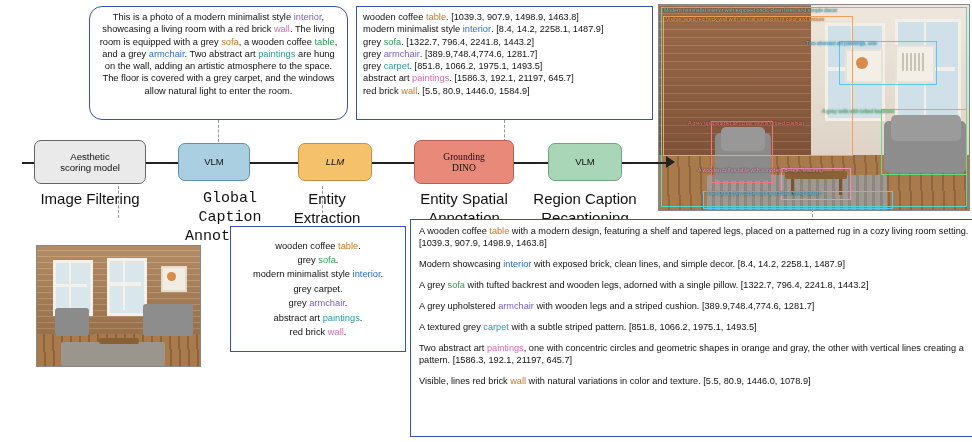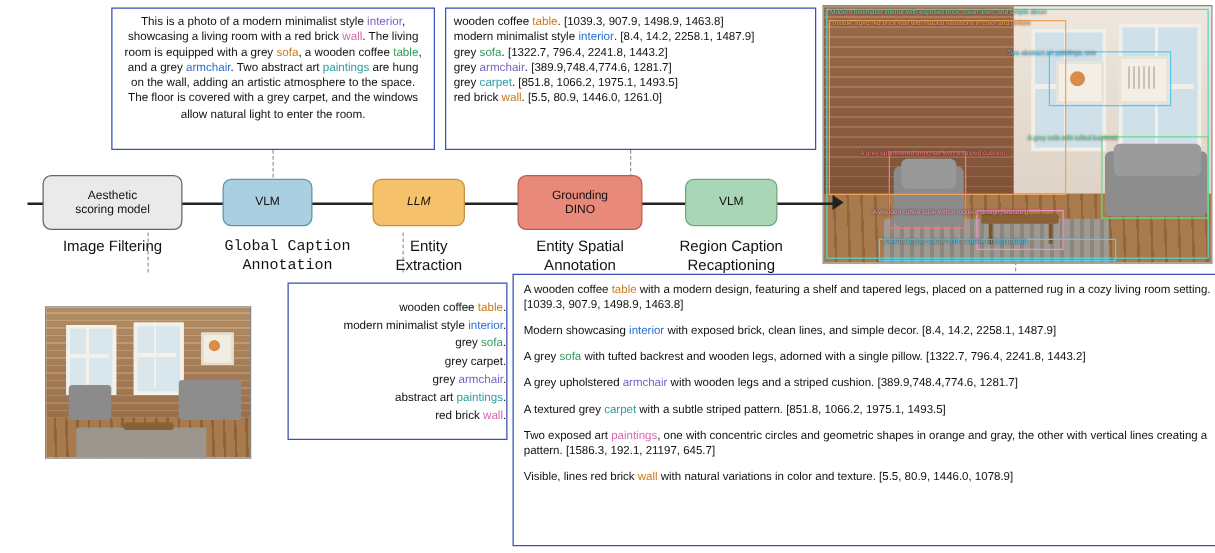--- a/index.html
+++ b/index.html
@@ -10,51 +10,52 @@
   .center{text-align:center;}
   .ent{color:#c77a1c;}
   .blue{color:#2b6fd4;}
   .purple{color:#7b5fc6;}
   .teal{color:#2f9aa0;}
   .green{color:#2e9e57;}
   .pink{color:#d46bb0;}
 
   
   .pipe-box{box-sizing:border-box;border:1px solid #555;border-radius:7px;display:flex;align-items:center;justify-content:center;text-align:center;font-size:9.6px;line-height:1.2;color:#111;}
-  .pipe-label{position:absolute;font-size:12px;text-align:center;color:#111;line-height:1.25;}
+  .pipe-label{position:absolute;font-size:15px;text-align:center;color:#111;line-height:1.25;}
   .arrow-line{position:absolute;height:1.5px;background:#222;}
   .dash{position:absolute;border-left:1px dashed #999;}
 
   
   .room{position:absolute;overflow:hidden;border:1px solid #888;}
 
   .anno{position:absolute;font-size:5.2px;line-height:1.1;padding:0 1px;white-space:nowrap;}
   .bbx{position:absolute;box-sizing:border-box;}
 
   .para{margin:0 0 9px 0;}
   .right-list{font-size:9.2px;line-height:1.3;color:#111;padding:6px 8px;box-sizing:border-box;}
   .coords{font-size:9.2px;}
 
   .mini-list{font-size:9.3px;line-height:1.55;text-align:center;color:#111;}
 </style>
 </head>
 <body>
 
-<div class="abs box caption-box center" style="left:89px;top:6px;width:259px;height:114px;">
+<div class="abs box caption-box center" style="left:89px;top:6px;width:259px;height:114px;border-radius:13px;">
   <span id="global-caption-text"><span class="">This is a photo of a modern minimalist style </span><span class="purple">interior</span><span class="">, showcasing a living room with a red brick </span><span class="pink">wall</span><span class="">. The living room is equipped with a grey </span><span class="ent">sofa</span><span class="">, a wooden coffee </span><span class="green">table</span><span class="">, and a grey </span><span class="blue">armchair</span><span class="">. Two abstract art </span><span class="teal">paintings</span><span class=""> are hung on the wall, adding an artistic atmosphere to the space. The floor is covered with a grey </span><span class="">carpet</span><span class="">, and the windows allow natural light to enter the room.</span></span>
 </div>
 
 <div class="abs box caption-box" style="left:356px;top:6px;width:297px;height:114px;">
   <div id="entity-boxes-list">
       <div><span>wooden coffee </span><span class="ent">table</span><span class="coords">. [1039.3, 907.9, 1498.9, 1463.8]</span></div>
       <div><span>modern minimalist style </span><span class="blue">interior</span><span class="coords">. [8.4, 14.2, 2258.1, 1487.9]</span></div>
       <div><span>grey </span><span class="green">sofa</span><span class="coords">. [1322.7, 796.4, 2241.8, 1443.2]</span></div>
       <div><span>grey </span><span class="purple">armchair</span><span class="coords">. [389.9,748.4,774.6, 1281.7]</span></div>
       <div><span>grey </span><span class="teal">carpet</span><span class="coords">. [851.8, 1066.2, 1975.1, 1493.5]</span></div>
-      <div><span>red brick </span><span class="ent">wall</span><span class="coords">. [5.5, 80.9, 1446.0, 1261.0]</span></div>
+      <div><span>abstract art </span><span class="pink">paintings</span><span class="coords">. [1586.3, 192.1, 21197, 645.7]</span></div>
+      <div><span>red brick </span><span class="ent">wall</span><span class="coords">. [5.5, 80.9, 1446.0, 1584.9]</span></div>
     </div>
 </div>
 
 <div class="room" style="left:658px;top:4px;width:310px;height:205px;">
   <div style="position:absolute;inset:0;background:#9c7b52;"></div>
 
   <div style="position:absolute;left:0;top:0;width:152px;height:160px;background:repeating-linear-gradient(0deg,#a2apx,#a26b4a 0 7px,#8f5c3e 7px 8px),#a26b4a;"></div>
   <div style="position:absolute;left:0;top:0;width:152px;height:160px;background:
       repeating-linear-gradient(0deg, rgba(0,0,0,.12) 0 7px, rgba(255,255,255,.05) 7px 8px),
       linear-gradient(#b07a55,#8e5c3f);"></div>
@@ -125,23 +126,23 @@
     </div>
     <div class="pipe-label" style="left: 8px; top: 190px; width: 164px; white-space: pre-line;">Image Filtering</div>
     <div class="pipe-box abs" style="left: 178px; top: 143px; width: 72px; height: 38px; background: rgb(169, 207, 224); border-color: rgb(95, 147, 171);">
       <div style="white-space: pre-line;">VLM</div>
     </div>
     <div class="pipe-label" style="left: 168px; top: 190px; width: 124px; white-space: pre-line; font-family: Liberation Mono, monospace;">Global Caption
 Annotation</div>
     <div class="pipe-box abs" style="left: 298px; top: 143px; width: 74px; height: 38px; background: rgb(245, 194, 107); border-color: rgb(196, 145, 66);">
       <div style="white-space: pre-line; font-style: italic;">LLM</div>
     </div>
-    <div class="pipe-label" style="left: 280px; top: 190px; width: 126px; white-space: pre-line;">Entity
+    <div class="pipe-label" style="left: 264px; top: 190px; width: 126px; white-space: pre-line;">Entity
 Extraction</div>
-    <div class="pipe-box abs" style="left: 414px; top: 140px; width: 100px; height: 44px; background: rgb(233, 137, 122); border-color: rgb(185, 95, 81);">
+    <div class="pipe-box abs" style="left: 414px; top: 140px; width: 100px; height: 44px; background: rgb(233, 137, 122); border-color: rgb(185, 95, 81); font-family: Liberation Serif, serif;">
       <div style="white-space: pre-line;">Grounding
 DINO</div>
     </div>
     <div class="pipe-label" style="left: 388px; top: 190px; width: 152px; white-space: pre-line;">Entity Spatial
 Annotation</div>
     <div class="pipe-box abs" style="left: 548px; top: 143px; width: 74px; height: 38px; background: rgb(169, 214, 182); border-color: rgb(111, 166, 129);">
       <div style="white-space: pre-line;">VLM</div>
     </div>
     <div class="pipe-label" style="left: 522px; top: 190px; width: 126px; white-space: pre-line;">Region Caption
 Recaptioning</div>
@@ -158,34 +159,34 @@
   <div style="position:absolute;left:124px;top:20px;width:22px;height:22px;background:#f2ede3;border:2px solid #e4ddcf;"></div>
   <div style="position:absolute;left:130px;top:26px;width:9px;height:9px;border-radius:50%;background:#d98b4a;"></div>
   <div style="position:absolute;left:0;top:88px;width:163px;height:32px;background:repeating-linear-gradient(88deg,#a87a4c 0 7px,#8f6339 7px 9px);"></div>
   <div style="position:absolute;left:24px;top:96px;width:104px;height:24px;background:#9a968e;border-radius:2px;"></div>
   <div style="position:absolute;left:106px;top:58px;width:50px;height:32px;background:#8d8d8d;border-radius:3px;"></div>
   <div style="position:absolute;left:18px;top:62px;width:34px;height:28px;background:#8b8b8b;border-radius:3px;"></div>
   <div style="position:absolute;left:62px;top:92px;width:40px;height:6px;background:#8a6136;border-radius:2px;"></div>
 </div>
 
 <div class="abs box mini-list" style="left:230px;top:226px;width:176px;height:126px;display:flex;align-items:center;justify-content:center;">
-  <div id="entity-list" style="width:100%;text-align:right;">
+  <div id="entity-list" style="width:100%;">
       <div><span>wooden coffee </span><span class="ent">table</span><span>.</span></div>
+      <div><span>grey </span><span class="green">sofa</span><span>.</span></div>
       <div><span>modern minimalist style </span><span class="blue">interior</span><span>.</span></div>
-      <div><span>grey </span><span class="green">sofa</span><span>.</span></div>
       <div><span>grey </span><span class="">carpet</span><span>.</span></div>
       <div><span>grey </span><span class="purple">armchair</span><span>.</span></div>
       <div><span>abstract art </span><span class="teal">paintings</span><span>.</span></div>
       <div><span>red brick </span><span class="pink">wall</span><span>.</span></div>
     </div>
 </div>
 
 <div class="abs box right-list" style="left:410px;top:219px;width:592px;height:218px;">
   <div id="region-captions">
       <p class="para"><span>A wooden coffee </span><span class="ent">table</span><span> with a modern design, featuring a shelf and tapered legs, placed on a patterned rug in a cozy living room setting.  [1039.3, 907.9, 1498.9, 1463.8]</span></p>
       <p class="para"><span>Modern showcasing </span><span class="blue">interior</span><span> with exposed brick, clean lines, and simple decor. [8.4, 14.2, 2258.1, 1487.9]</span></p>
       <p class="para"><span>A grey </span><span class="green">sofa</span><span> with tufted backrest and wooden legs, adorned with a single pillow. [1322.7, 796.4, 2241.8, 1443.2]</span></p>
       <p class="para"><span>A grey upholstered </span><span class="purple">armchair</span><span> with wooden legs and a striped cushion. [389.9,748.4,774.6, 1281.7]</span></p>
       <p class="para"><span>A textured grey </span><span class="teal">carpet</span><span> with a subtle striped pattern. [851.8, 1066.2, 1975.1, 1493.5]</span></p>
-      <p class="para"><span>Two exposed art </span><span class="pink">paintings</span><span>, one with concentric circles and geometric shapes in orange and gray, the other with vertical lines creating a pattern.  [1586.3, 192.1, 21197, 645.7]</span></p>
+      <p class="para"><span>Two abstract art </span><span class="pink">paintings</span><span>, one with concentric circles and geometric shapes in orange and gray, the other with vertical lines creating a pattern.  [1586.3, 192.1, 21197, 645.7]</span></p>
       <p class="para"><span>Visible, lines red brick </span><span class="ent">wall</span><span> with natural variations in color and texture. [5.5, 80.9, 1446.0, 1078.9]</span></p>
     </div>
 </div>
 
 </body></html>

